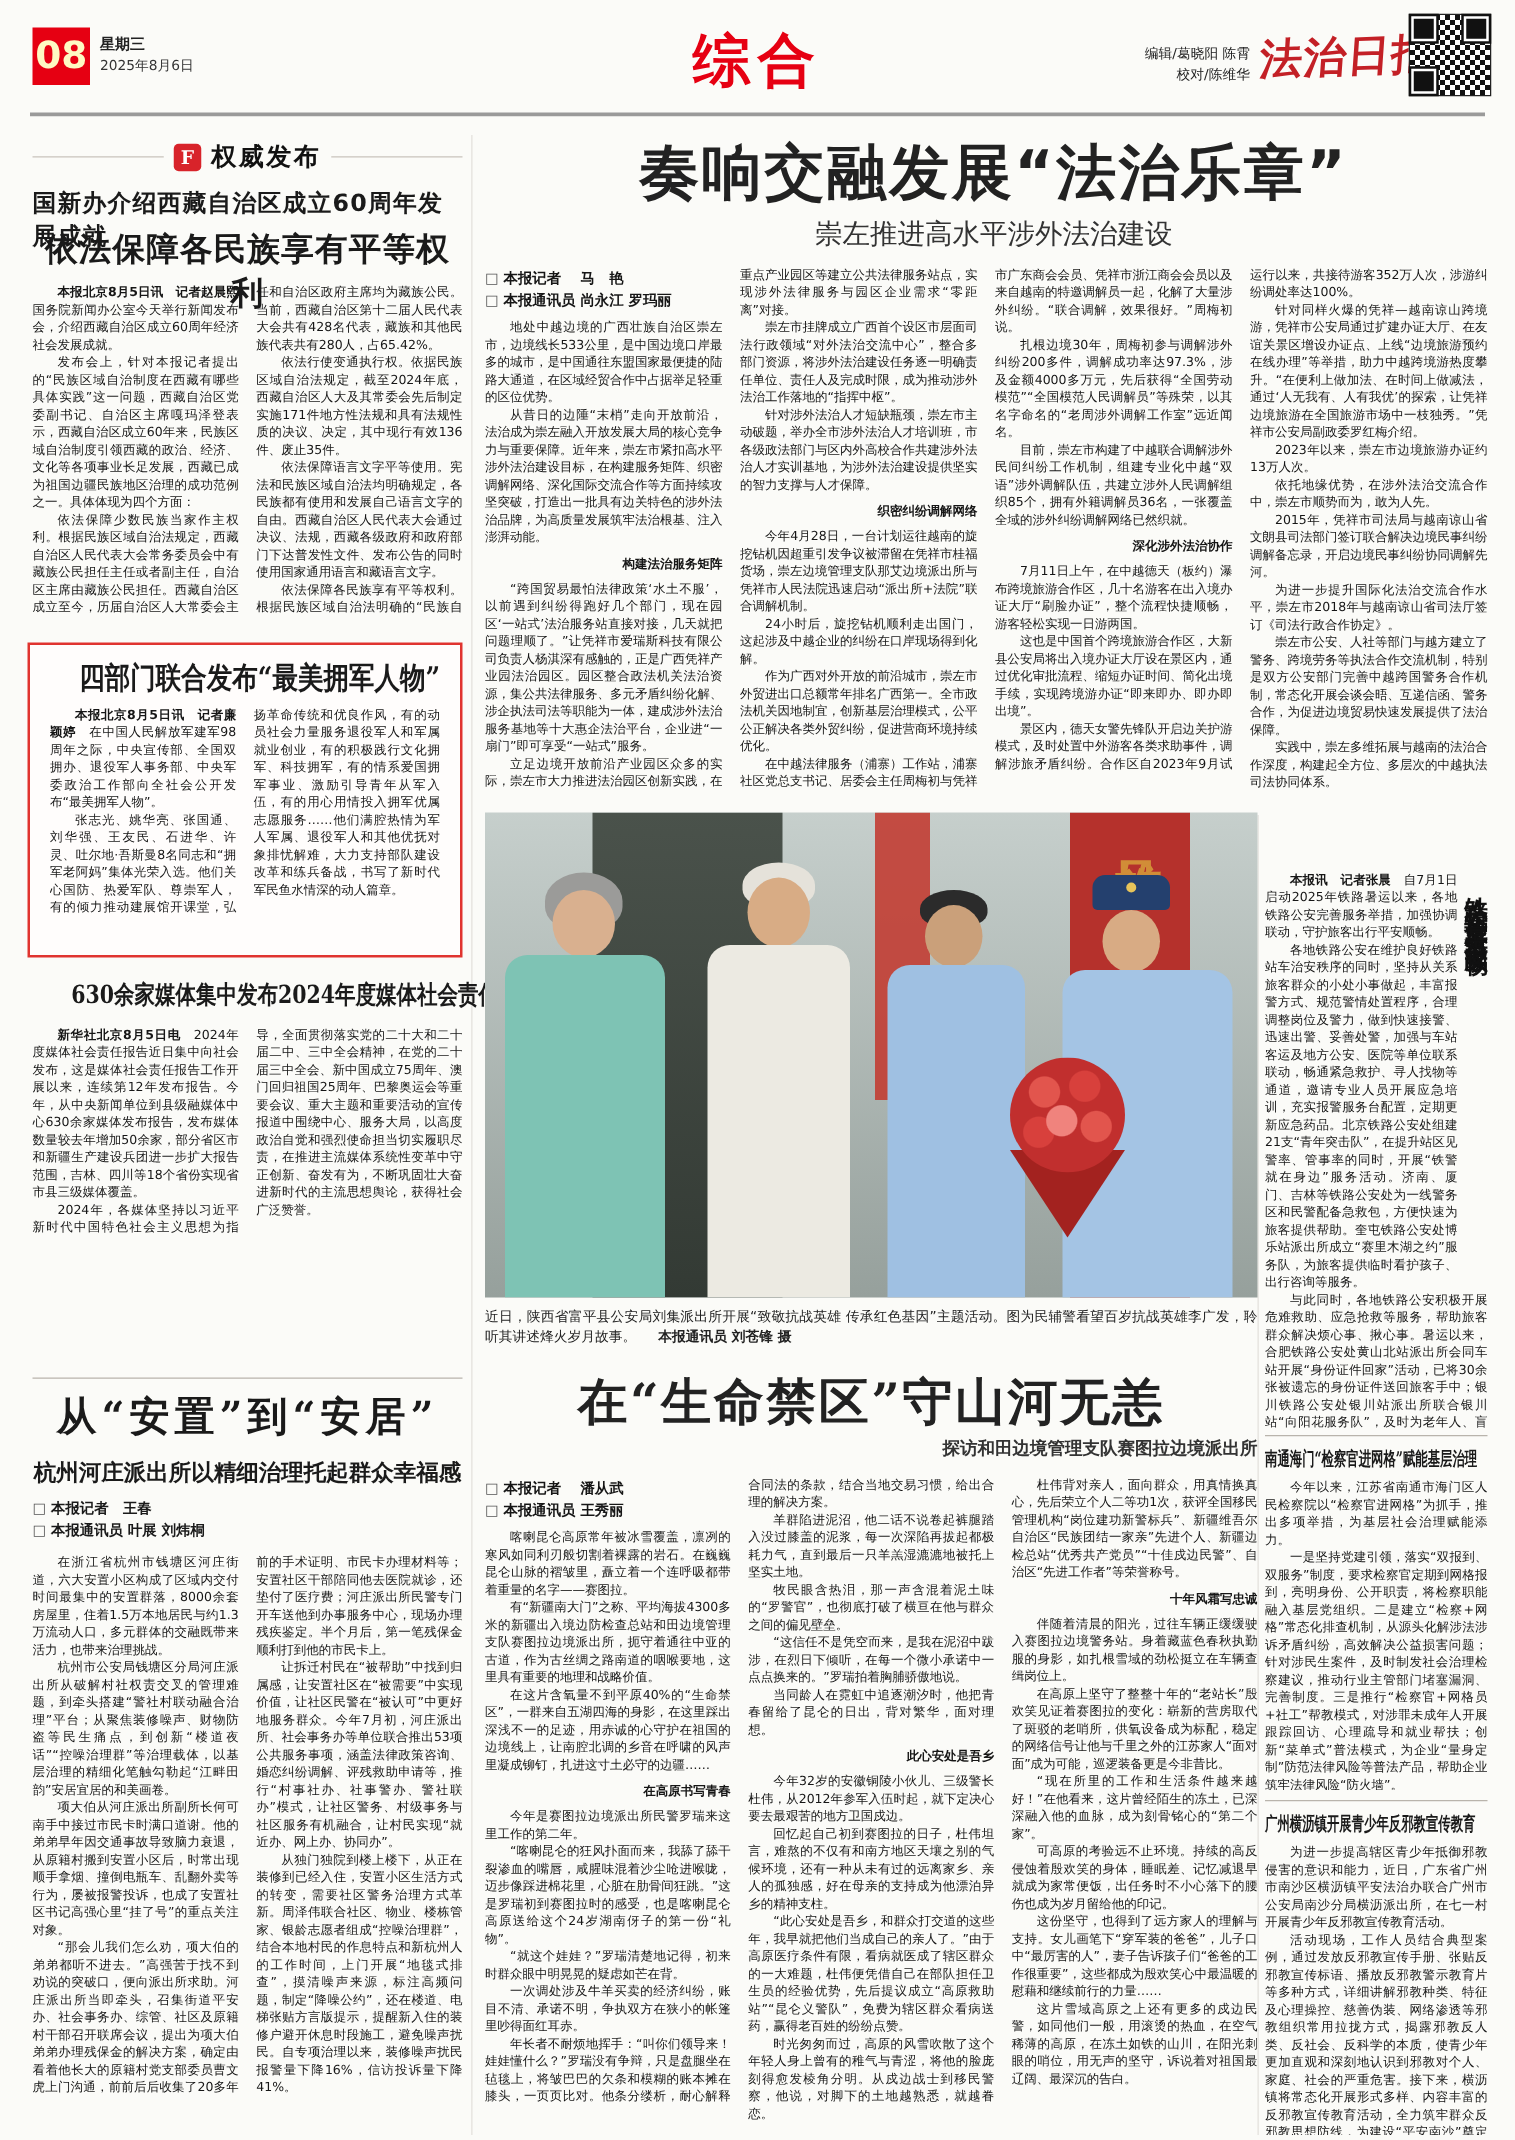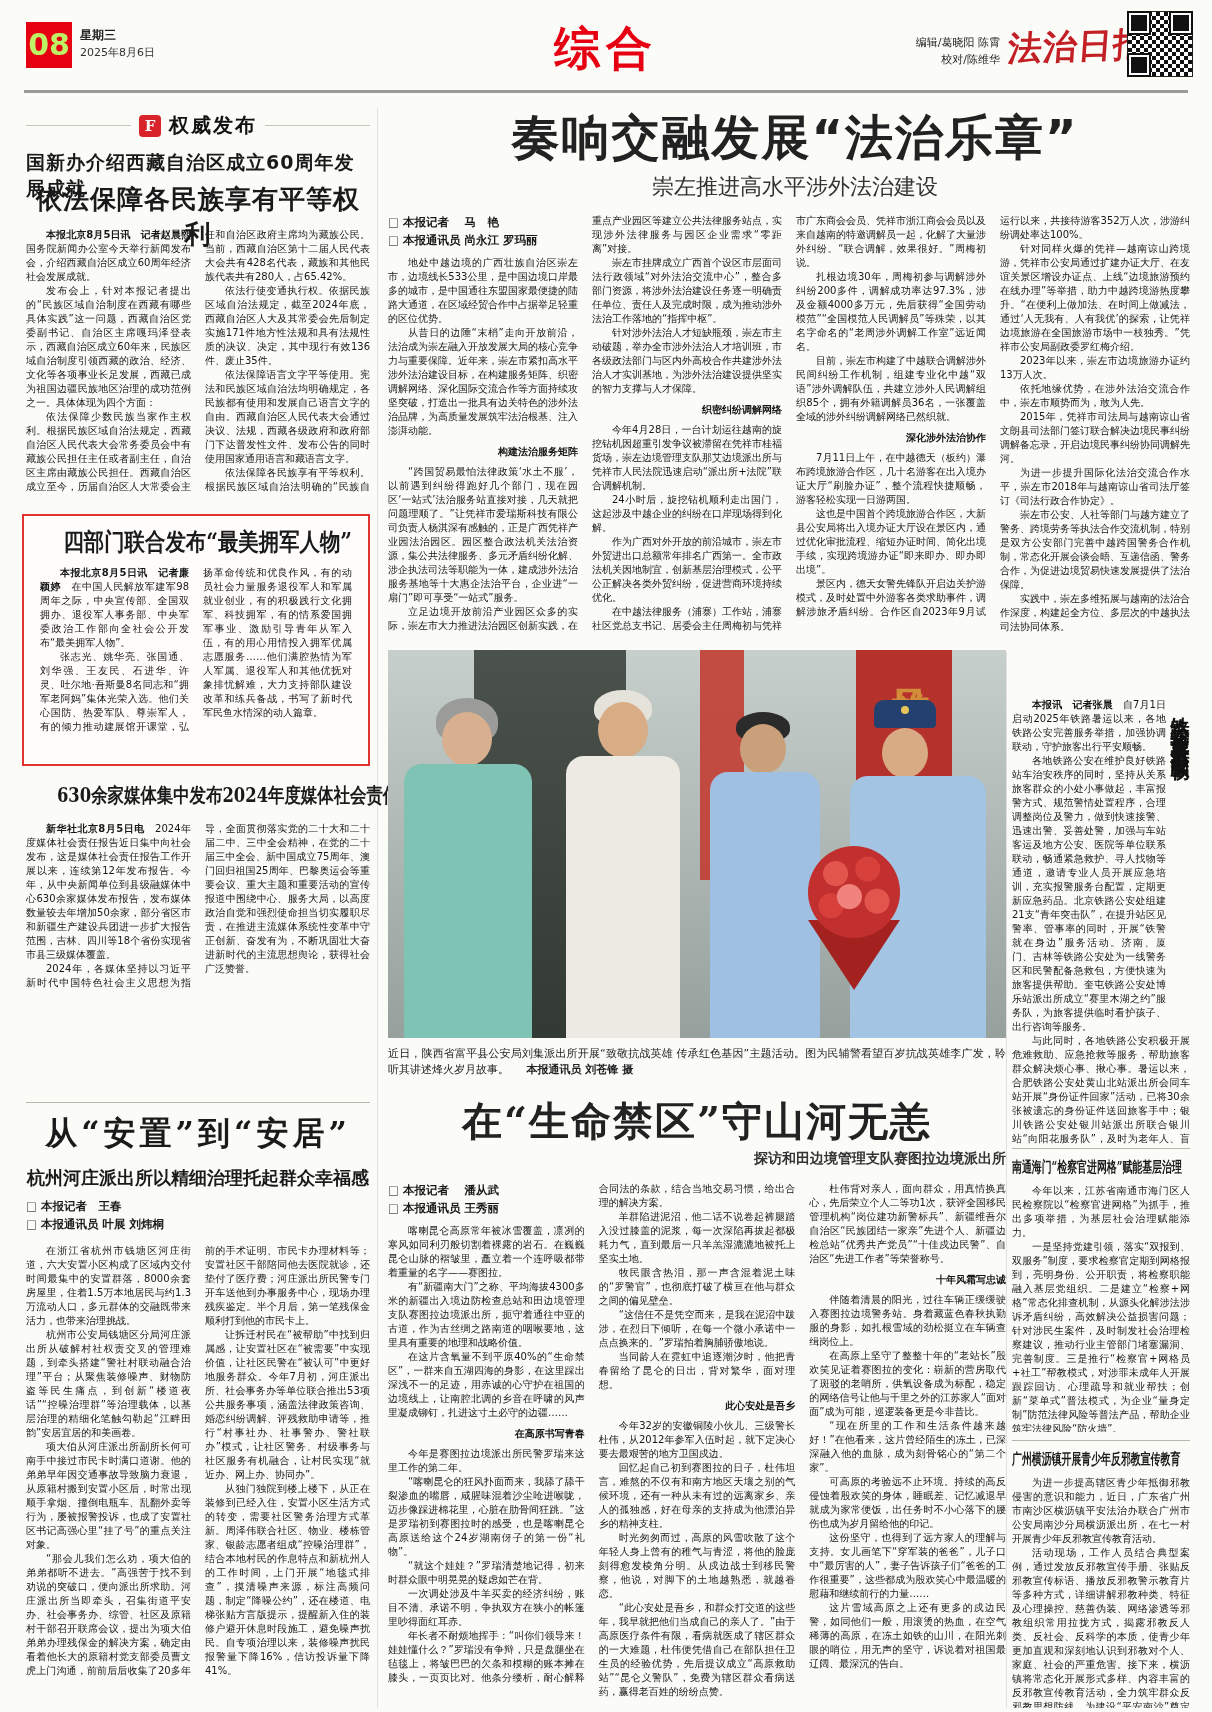--- a/index.html
+++ b/index.html
@@ -1,20 +1,20 @@
 <!DOCTYPE html>
 <html><head>
 <meta charset="utf-8">
 <style>
   html,body{margin:0;padding:0}
   body{width:1212px;height:1712px;position:relative;background:#fbfbf8;color:#1a1a1a;
        font-family:"DejaVu Sans","Liberation Sans",sans-serif;overflow:hidden}
   .abs{position:absolute}
   
-  .pagenum{left:26px;top:22px;width:46px;height:46px;background:#e60012;color:#bef264;
+  .pagenum{left:26px;top:22px;width:46px;height:46px;background:#e60012;color:#fef9c3;
            font-weight:bold;font-size:30px;line-height:46px;text-align:center}
   .dateblk{left:80px;top:26px;font-size:12px;line-height:18px;font-weight:bold;color:#222}
   .dateblk .d2{font-weight:normal;font-size:11px;color:#333}
   .section{left:406px;top:18px;width:400px;text-align:center;color:#e60012;font-weight:bold;
            font-size:46px;letter-spacing:6px;font-family:"DejaVu Sans",sans-serif}
   .edinfo{left:760px;top:34px;width:240px;text-align:right;font-size:11px;line-height:17px;color:#222}
   .paper{left:1008px;top:16px;width:120px;color:#c32026;font-family:"DejaVu Serif","Liberation Serif",serif;
          font-weight:bold;font-size:34px;line-height:60px;transform:rotate(-2deg) skewX(-6deg);letter-spacing:1px;white-space:nowrap}
   .qr{left:1128px;top:12px;width:64px;height:64px;
       background:conic-gradient(#111 90deg,#fff 0 180deg,#111 0 270deg,#fff 0) 0 0/8px 8px;outline:1px solid #222}
@@ -284,22 +284,22 @@
   <p>“就这个娃娃？”罗瑞清楚地记得，初来时群众眼中明晃晃的疑虑如芒在背。</p>
   <p>一次调处涉及牛羊买卖的经济纠纷，账目不清、承诺不明，争执双方在狭小的帐篷里吵得面红耳赤。</p>
   <p>年长者不耐烦地挥手：“叫你们领导来！娃娃懂什么？”罗瑞没有争辩，只是盘腿坐在毡毯上，将皱巴巴的欠条和模糊的账本摊在膝头，一页页比对。他条分缕析，耐心解释合同法的条款，结合当地交易习惯，给出合理的解决方案。</p>
   <p>羊群陷进泥沼，他二话不说卷起裤腿踏入没过膝盖的泥浆，每一次深陷再拔起都极耗力气，直到最后一只羊羔湿漉漉地被托上坚实土地。</p>
   <p>牧民眼含热泪，那一声含混着泥土味的“罗警官”，也彻底打破了横亘在他与群众之间的偏见壁垒。</p>
   <p>“这信任不是凭空而来，是我在泥沼中跋涉，在烈日下倾听，在每一个微小承诺中一点点换来的。”罗瑞拍着胸脯骄傲地说。</p>
   <p>当同龄人在霓虹中追逐潮汐时，他把青春留给了昆仑的日出，背对繁华，面对理想。</p>
   <p class="sh">此心安处是吾乡</p>
   <p>今年32岁的安徽铜陵小伙儿、三级警长杜伟，从2012年参军入伍时起，就下定决心要去最艰苦的地方卫国戍边。</p>
   <p>回忆起自己初到赛图拉的日子，杜伟坦言，难熬的不仅有和南方地区天壤之别的气候环境，还有一种从未有过的远离家乡、亲人的孤独感，好在母亲的支持成为他漂泊异乡的精神支柱。</p>
+  <p>“此心安处是吾乡，和群众打交道的这些年，我早就把他们当成自己的亲人了。”由于高原医疗条件有限，看病就医成了辖区群众的一大难题，杜伟便凭借自己在部队担任卫生员的经验优势，先后提议成立“高原救助站”“昆仑义警队”，免费为辖区群众看病送药，赢得老百姓的纷纷点赞。</p>
   <p>时光匆匆而过，高原的风雪吹散了这个年轻人身上曾有的稚气与青涩，将他的脸庞刻得愈发棱角分明。从戍边战士到移民警察，他说，对脚下的土地越熟悉，就越眷恋。</p>
-  <p>“此心安处是吾乡，和群众打交道的这些年，我早就把他们当成自己的亲人了。”由于高原医疗条件有限，看病就医成了辖区群众的一大难题，杜伟便凭借自己在部队担任卫生员的经验优势，先后提议成立“高原救助站”“昆仑义警队”，免费为辖区群众看病送药，赢得老百姓的纷纷点赞。</p>
   <p>杜伟背对亲人，面向群众，用真情换真心，先后荣立个人二等功1次，获评全国移民管理机构“岗位建功新警标兵”、新疆维吾尔自治区“民族团结一家亲”先进个人、新疆边检总站“优秀共产党员”“十佳戍边民警”、自治区“先进工作者”等荣誉称号。</p>
   <p class="sh">十年风霜写忠诚</p>
   <p>伴随着清晨的阳光，过往车辆正缓缓驶入赛图拉边境警务站。身着藏蓝色春秋执勤服的身影，如扎根雪域的劲松挺立在车辆查缉岗位上。</p>
   <p>在高原上坚守了整整十年的“老站长”殷欢笑见证着赛图拉的变化：崭新的营房取代了斑驳的老哨所，供氧设备成为标配，稳定的网络信号让他与千里之外的江苏家人“面对面”成为可能，巡逻装备更是今非昔比。</p>
   <p>“现在所里的工作和生活条件越来越好！”在他看来，这片曾经陌生的冻土，已深深融入他的血脉，成为刻骨铭心的“第二个家”。</p>
   <p>可高原的考验远不止环境。持续的高反侵蚀着殷欢笑的身体，睡眠差、记忆减退早就成为家常便饭，出任务时不小心落下的腰伤也成为岁月留给他的印记。</p>
   <p>这份坚守，也得到了远方家人的理解与支持。女儿画笔下“穿军装的爸爸”，儿子口中“最厉害的人”，妻子告诉孩子们“爸爸的工作很重要”，这些都成为殷欢笑心中最温暖的慰藉和继续前行的力量……</p>
   <p>这片雪域高原之上还有更多的戍边民警，如同他们一般，用滚烫的热血，在空气稀薄的高原，在冻土如铁的山川，在阳光刺眼的哨位，用无声的坚守，诉说着对祖国最辽阔、最深沉的告白。</p>
 </div>
 

